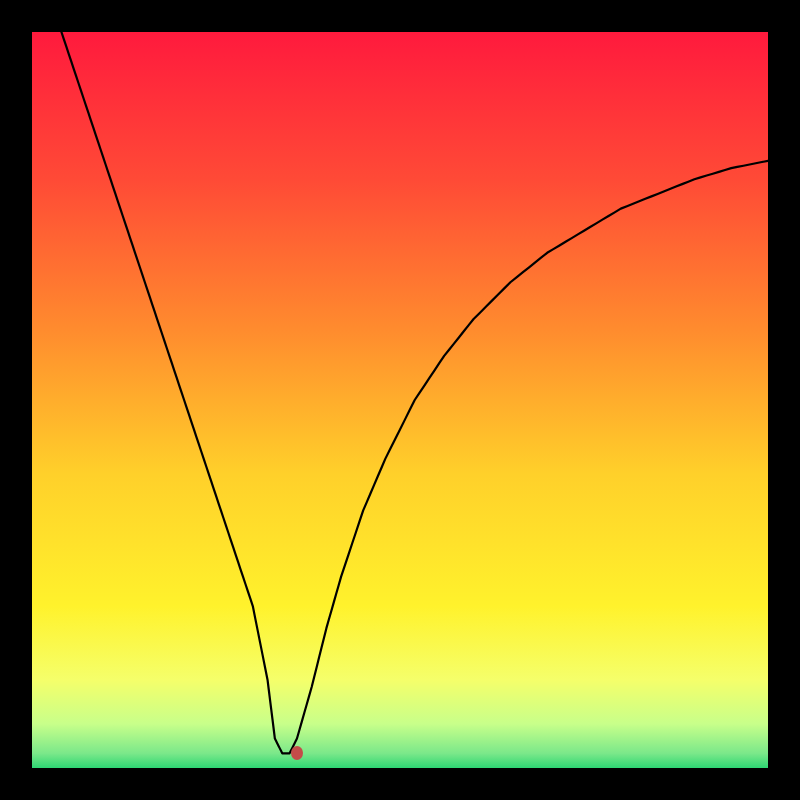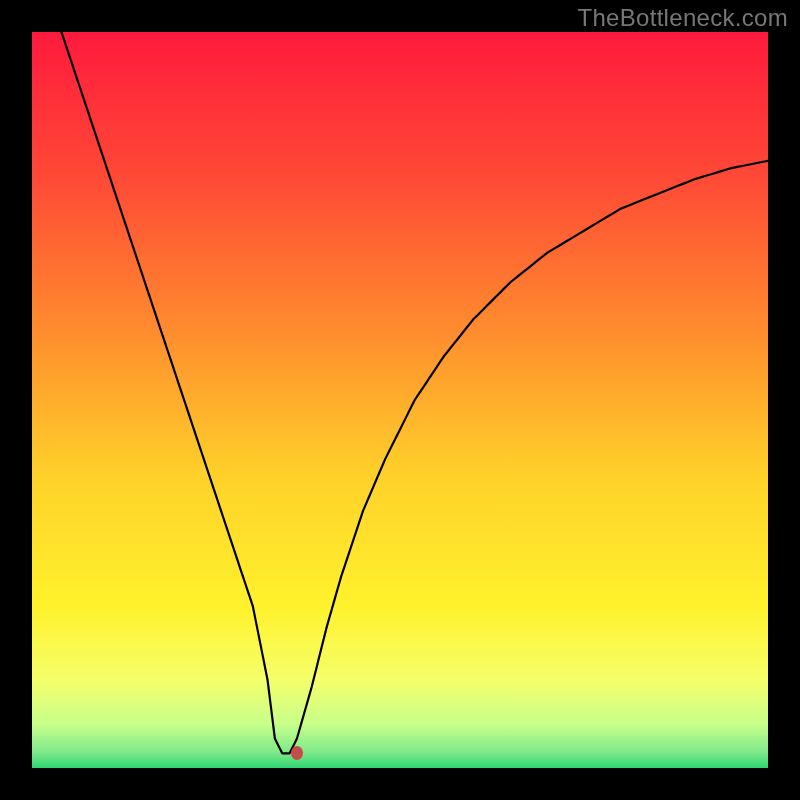--- a/index.html
+++ b/index.html
@@ -63,21 +63,20 @@
     border-radius: 50%;
     transform: translate(-50%, -50%);
     z-index: 6;
   }
 </style>
 </head>
 <body>
 
 <div class="frame">
 
-  <div class="watermark">TheBottleneck.com</div>
 
   <div class="plot">
 
     <svg class="gradient-bg" viewBox="0 0 736 736" preserveAspectRatio="none">
       <defs>
         <linearGradient id="bg-grad" x1="0" y1="0" x2="0" y2="1">
             <stop offset="0%" stop-color="#ff1a3d"></stop>
             <stop offset="20%" stop-color="#ff4a36"></stop>
             <stop offset="40%" stop-color="#ff8a2e"></stop>
             <stop offset="60%" stop-color="#ffd02a"></stop>

